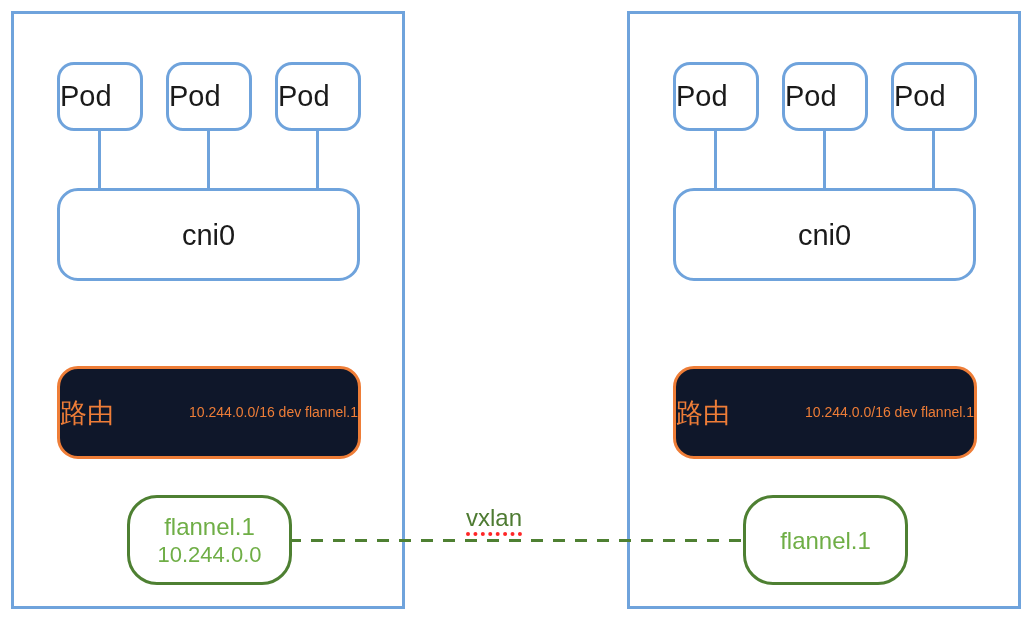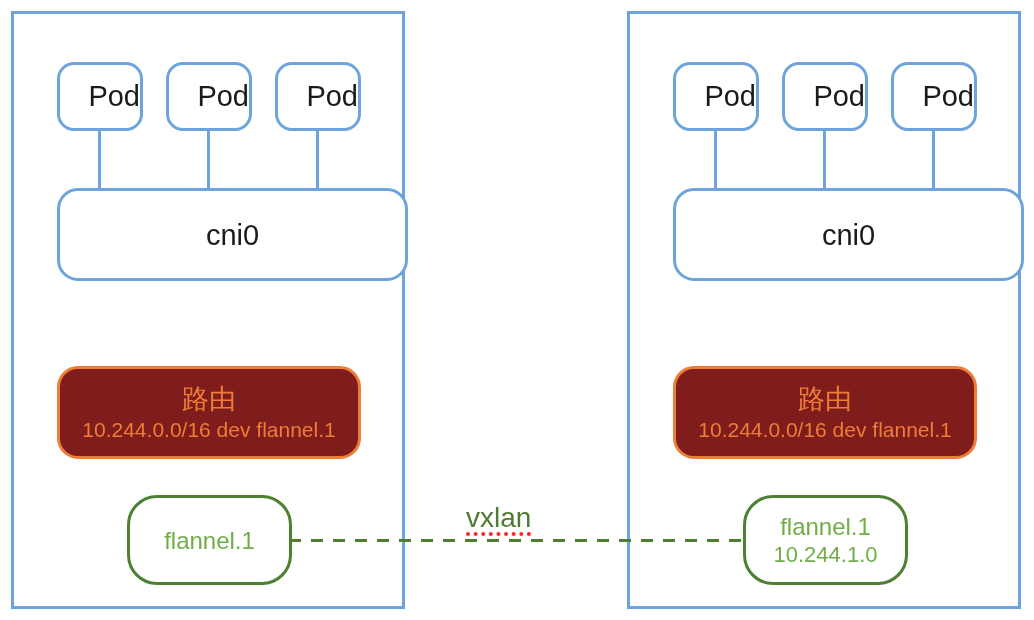--- a/index.html
+++ b/index.html
@@ -33,21 +33,21 @@
     position: absolute;
     top: 48px;
     width: 86px;
     height: 69px;
     border: 3px solid #6fa3dc;
     border-radius: 17px;
     box-sizing: border-box;
     background: #ffffff;
     display: flex;
     align-items: center;
-    justify-content: flex-end;
+    justify-content: flex-start;
     font-size: 29px;
     color: #1a1a1a;
   }
   .pod.p0 { left: 43px; }
   .pod.p1 { left: 152px; }
   .pod.p2 { left: 261px; }
 
   
   .pod-line {
     position: absolute;
@@ -58,21 +58,21 @@
   }
   .pod-line.l0 { left: 84px; }
   .pod-line.l1 { left: 193px; }
   .pod-line.l2 { left: 302px; }
 
   
   .bridge {
     position: absolute;
     top: 174px;
     left: 43px;
-    width: 351px;
+    width: 303px;
     height: 93px;
     border: 3px solid #6fa3dc;
     border-radius: 21px;
     box-sizing: border-box;
     background: #ffffff;
     display: flex;
     flex-direction: column;
     align-items: center;
     justify-content: center;
     color: #1a1a1a;
@@ -83,29 +83,29 @@
   
   .route {
     position: absolute;
     top: 352px;
     left: 43px;
     width: 304px;
     height: 93px;
     border: 3px solid #ee7d37;
     border-radius: 21px;
     box-sizing: border-box;
-    background: #7f1d1d;
-    display: flex;
-    flex-direction: column;
-    align-items: center;
-    justify-content: center;
+    background: #0f172a;
+    display: flex;
+    flex-direction: row;
+    align-items: center;
+    justify-content: space-between;
     color: #ee7d37;
   }
   .route .title { font-size: 27px; line-height: 34px; }
-  .route .entry { font-size: 21px; line-height: 27px; }
+  .route .entry { font-size: 14px; line-height: 27px; }
 
   
   .vtep {
     position: absolute;
     top: 481px;
     left: 113px;
     width: 165px;
     height: 90px;
     border: 3px solid #4e8032;
     border-radius: 30px;
@@ -128,21 +128,21 @@
     width: 453px;
     height: 3px;
     background: repeating-linear-gradient(to right,
       #4e8032 0px, #4e8032 12px,
       transparent 12px, transparent 22px);
   }
   .tunnel-label {
     position: absolute;
     top: 504px;
     left: 466px;
-    font-size: 28px;
+    font-size: 24px;
     color: #4e7b32;
     border-bottom: 4px dotted #ff2626;
     padding-bottom: 0px;
     line-height: 28px;
   }
 </style>
 </head>
 <body>
 
 <div id="canvas">
@@ -166,20 +166,21 @@
       <div class="name">cni0</div>
     </div>
 
     <div class="route">
       <div class="title">路由</div>
       <div class="entry">10.244.0.0/16 dev flannel.1</div>
     </div>
 
     <div class="vtep">
       <div class="name">flannel.1</div>
+      <div class="ip">10.244.0.0</div>
     </div>
   </div>
 
   <div class="node right">
     <div class="pod p0">
       <span>Pod</span>
     </div>
     <div class="pod p1">
       <span>Pod</span>
     </div>
@@ -195,20 +196,19 @@
       <div class="name">cni0</div>
     </div>
 
     <div class="route">
       <div class="title">路由</div>
       <div class="entry">10.244.0.0/16 dev flannel.1</div>
     </div>
 
     <div class="vtep">
       <div class="name">flannel.1</div>
-      <div class="ip">10.244.1.0</div>
     </div>
   </div>
 
   <div class="tunnel-line"></div>
   <div class="tunnel-label">vxlan</div>
 
 </div>
 
 </body></html>

